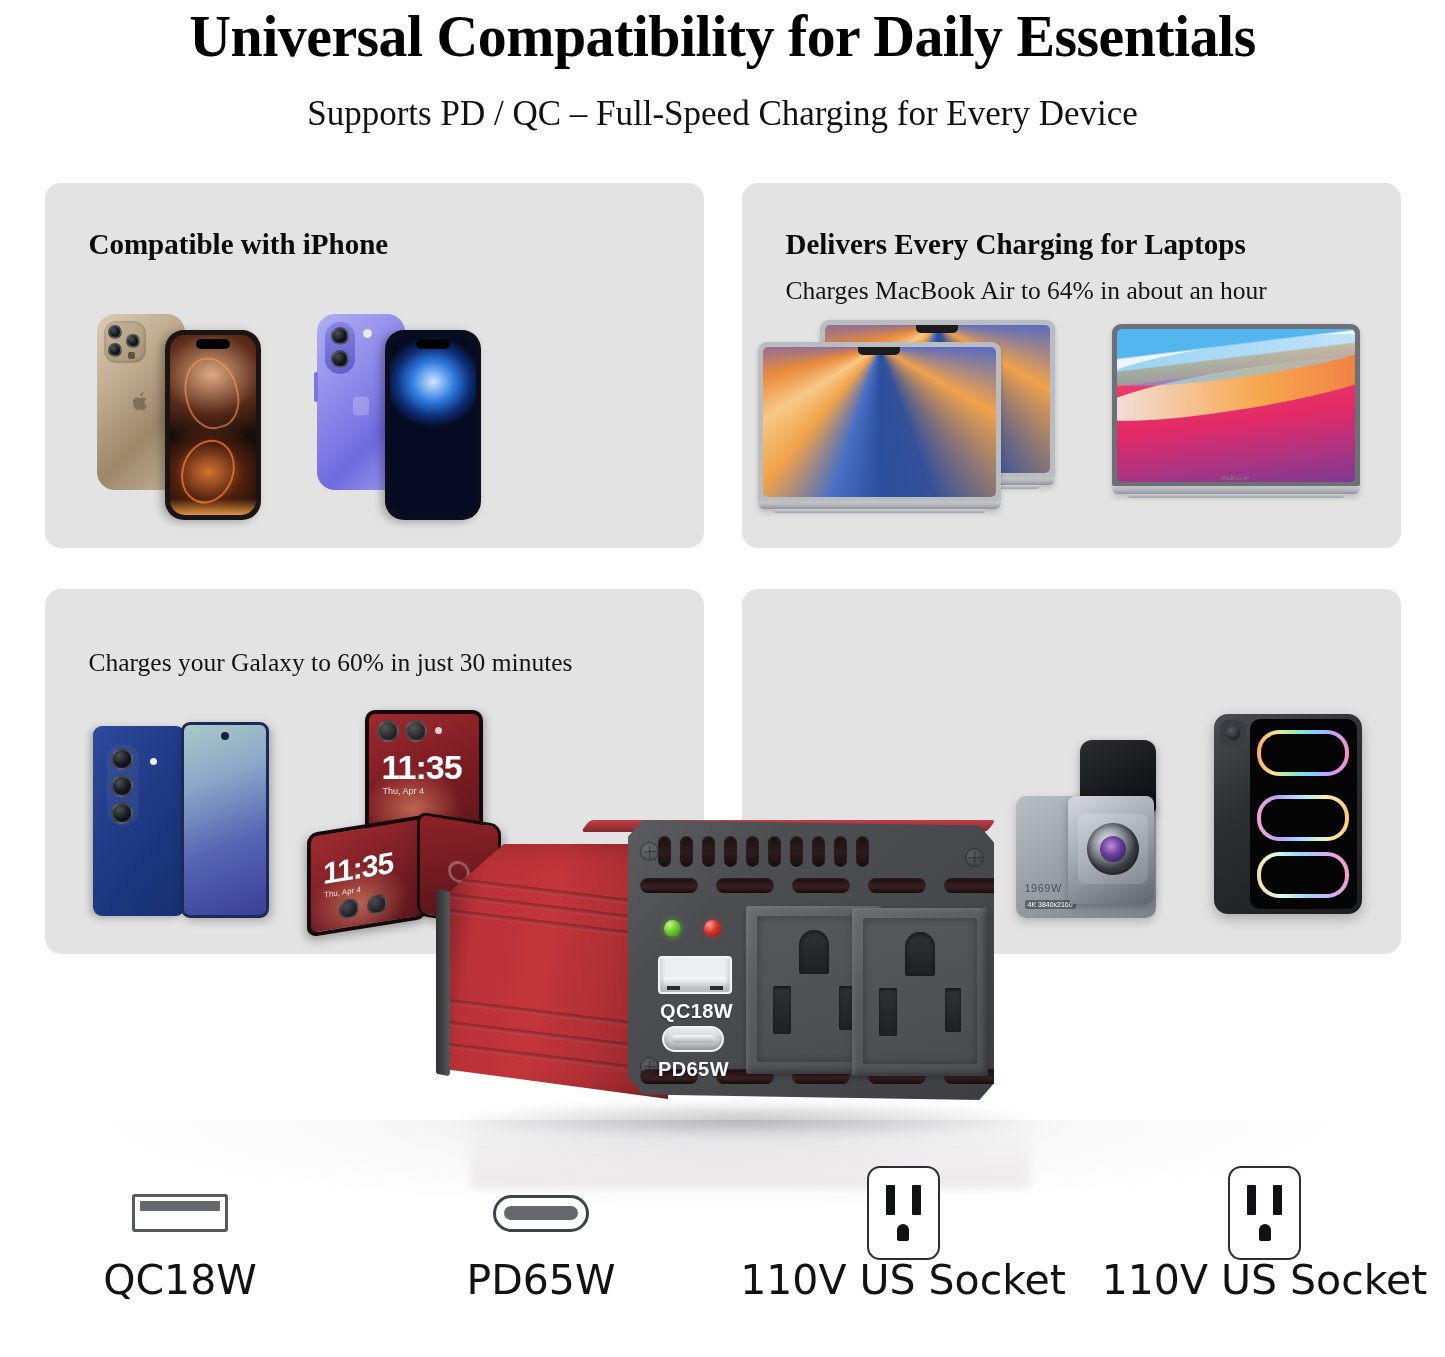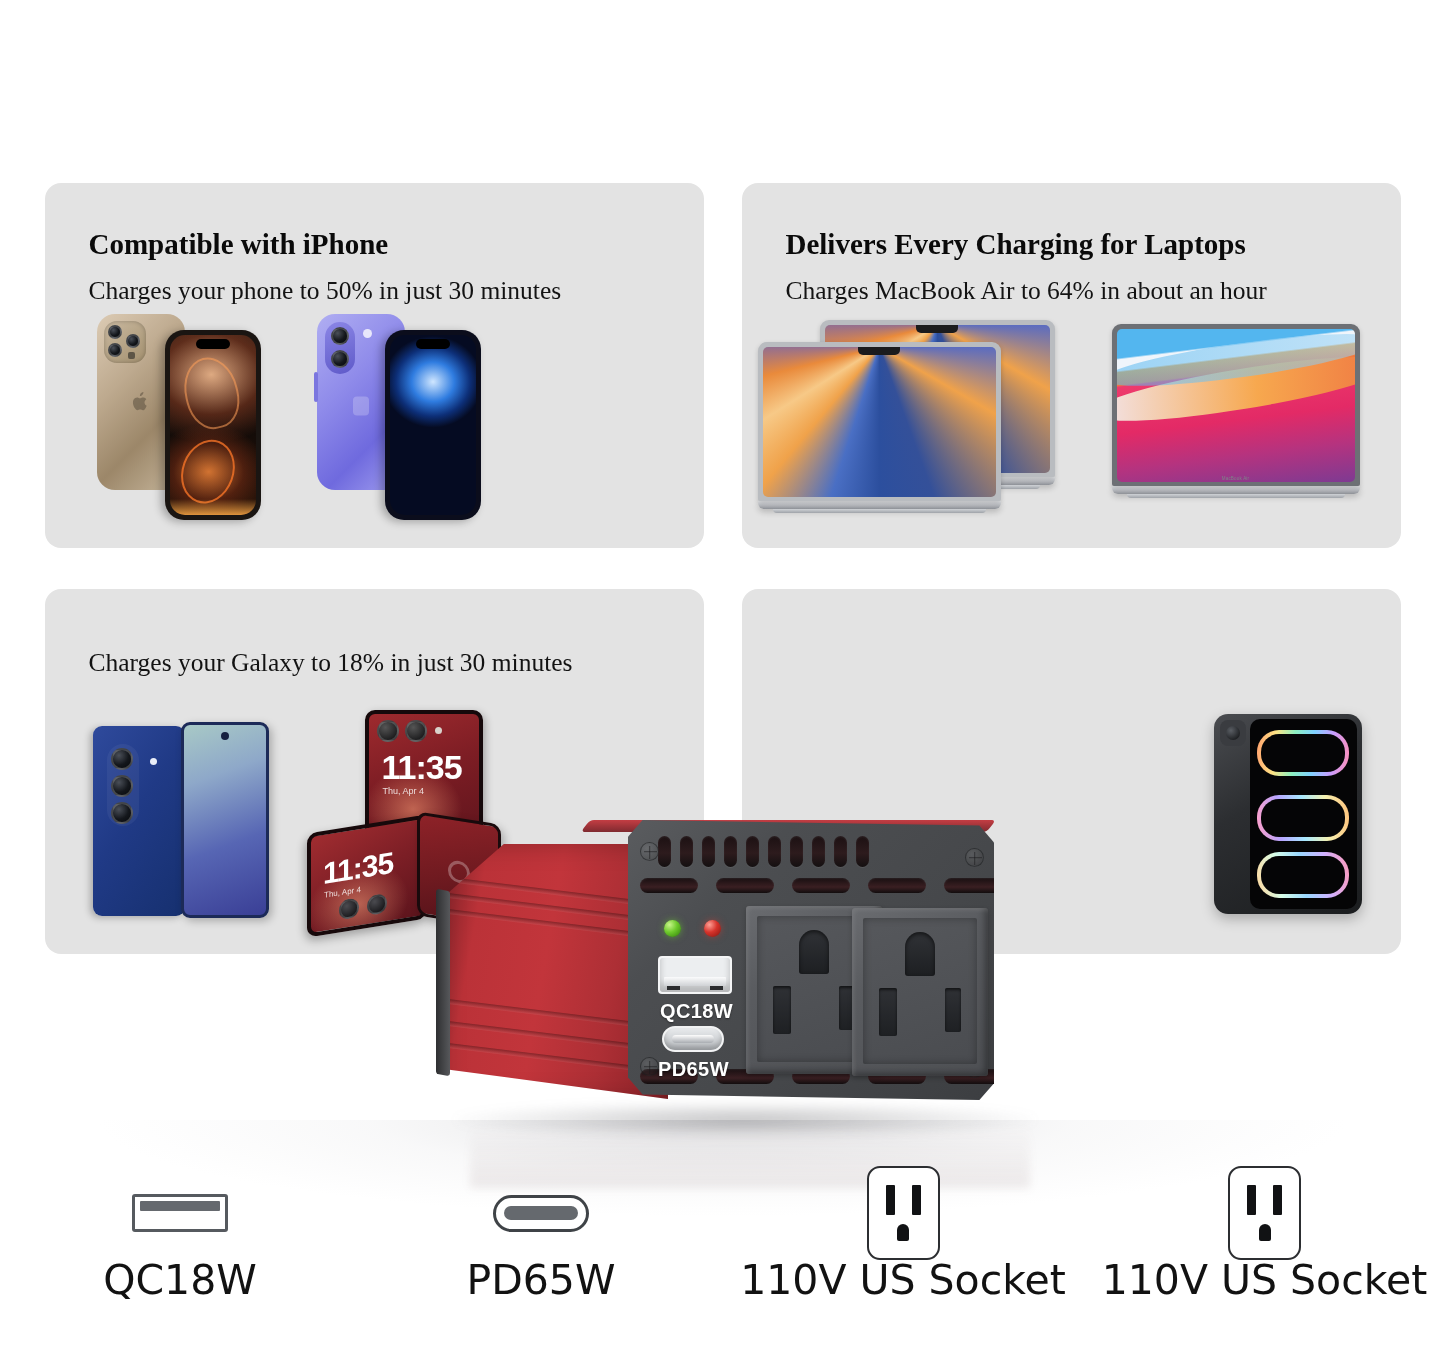--- a/index.html
+++ b/index.html
@@ -353,28 +353,31 @@
     position: absolute; left: 50%; transform: translateX(-50%);
     bottom: 17px; width: 12px; height: 17px;
     background: #111214; border-radius: 6px 6px 2px 2px;
   }
 </style>
 </head>
 <body>
 
 <div class="page">
 
+  <div class="headline-block">
+    <div class="main-title">Universal Compatibility for Daily Essentials</div>
+    <div class="sub-title">Supports PD / QC – Full-Speed Charging for Every Device</div>
+  </div>
 
   <div class="cards">
 
     <div class="card-row">
 
       <div class="card">
         <div class="card-title">Compatible with iPhone</div>
-        <div class="card-sub">Charges your phone to 50% in just 30 minutes</div>
         <div class="card-media">
 
           <div class="iphone-group" style="left:48px; top:12px; width:200px; height:215px;">
             <div class="ip-back" style="left:4px; top:4px;
               background:linear-gradient(135deg,#dccbb4 0%,#bda98e 35%,#9c8769 65%,#c8b89e 100%);">
               <div class="ip-cam-plate" style="background:linear-gradient(140deg,#cbbaa1,#a3906f);box-shadow:inset 0 0 4px rgba(0,0,0,.25);">
                 <div class="ip-lens" style="left:4px; top:4px; width:14px; height:14px;"></div>
                 <div class="ip-lens" style="left:4px; top:22px; width:14px; height:14px;"></div>
                 <div class="ip-lens" style="left:22px; top:13px; width:14px; height:14px;"></div>
                 <div style="position:absolute;left:24px;top:31px;width:7px;height:7px;border-radius:2px;background:#5d5546;"></div>
@@ -464,21 +467,21 @@
             <div class="lt-foot" style="width:218px;"></div>
           </div>
 
         </div>
       </div>
     </div>
 
     <div class="card-row">
 
       <div class="card">
-        <div class="card-sub">Charges your Galaxy to 18% in just 30 minutes</div>
+        <div class="card-sub">Charges your Galaxy to 60% in just 30 minutes</div>
         <div class="card-media">
 
           <div style="position:absolute;left:48px;top:14px;width:210px;height:215px;">
             <div class="fold-back" style="left:0; top:8px; width:92px; height:190px;
                  background:linear-gradient(125deg,#2f4a9c 0%,#203a86 45%,#16306f 100%); box-shadow:-3px 2px 7px rgba(0,0,0,.25);">
               <div style="position:absolute;left:14px;top:18px;width:32px;height:82px;border-radius:16px;background:rgba(255,255,255,.05);"></div>
               <div class="ip-lens" style="left:18px; top:22px; width:22px; height:22px;"></div>
               <div class="ip-lens" style="left:18px; top:49px; width:22px; height:22px;"></div>
               <div class="ip-lens" style="left:18px; top:76px; width:22px; height:22px;"></div>
               <div style="position:absolute;left:57px;top:32px;width:7px;height:7px;border-radius:50%;background:#e9eef8;"></div>
@@ -520,20 +523,41 @@
               <div style="position:absolute;left:50%;top:52%;transform:translate(-50%,-50%);width:22px;height:22px;border-radius:50%;border:3px solid rgba(255,255,255,.28);"></div>
             </div>
           </div>
 
         </div>
       </div>
 
       <div class="card right-card">
         <div class="card-media">
 
+          <div class="dashcam" style="left:274px; top:26px; width:180px; height:190px;">
+            <div style="position:absolute;left:0;top:66px;width:140px;height:122px;border-radius:10px;
+                 background:linear-gradient(150deg,#b9bec4 0%,#9aa0a8 48%,#7d838b 100%);
+                 box-shadow:0 4px 10px rgba(0,0,0,.2);">
+              <div style="position:absolute;left:9px;bottom:24px;font-family:'Liberation Sans',sans-serif;font-size:11px;color:#4b5057;letter-spacing:.5px;">1969W</div>
+              <div style="position:absolute;left:9px;bottom:9px;font-family:'Liberation Sans',sans-serif;font-size:7px;color:#5d6269;background:#5d6269;color:#fff;padding:1px 3px;border-radius:2px;">4K 3840x2160</div>
+            </div>
+            <div style="position:absolute;left:64px;top:10px;width:76px;height:72px;border-radius:12px 12px 4px 4px;
+                 background:linear-gradient(150deg,#2b2d31 0%,#16181b 60%,#0c0d0f 100%);box-shadow:0 3px 8px rgba(0,0,0,.3);"></div>
+            <div style="position:absolute;left:52px;top:66px;width:86px;height:108px;border-radius:8px;
+                 background:linear-gradient(150deg,#d5d9de 0%,#a7adb5 40%,#5f656d 100%);box-shadow:0 3px 9px rgba(0,0,0,.25);"></div>
+            <div style="position:absolute;left:62px;top:84px;width:70px;height:70px;border-radius:8px;
+                 background:linear-gradient(150deg,#cfd4da,#848a92);">
+              <div style="position:absolute;left:50%;top:50%;transform:translate(-50%,-50%);width:52px;height:52px;border-radius:50%;
+                   background:radial-gradient(circle at 40% 35%, #e8ebef 0%, #9aa0a8 28%, #3a3e44 60%, #17191c 100%);
+                   box-shadow:inset 0 0 6px rgba(0,0,0,.5);">
+                <div style="position:absolute;left:50%;top:50%;transform:translate(-50%,-50%);width:26px;height:26px;border-radius:50%;
+                     background:radial-gradient(circle at 42% 38%, #c08fd8 0%, #6d3f9e 42%, #20143a 100%);"></div>
+              </div>
+            </div>
+          </div>
 
           <div class="ipad" style="left:472px; top:10px; width:148px; height:200px;
                background:linear-gradient(150deg,#4a4c50 0%,#2c2e31 40%,#1b1d1f 100%);
                box-shadow:0 5px 13px rgba(0,0,0,.25);">
             <div style="position:absolute;left:6px;top:6px;width:26px;height:26px;border-radius:8px;background:#3a3c40;">
               <div style="position:absolute;left:6px;top:6px;width:14px;height:14px;border-radius:50%;background:radial-gradient(circle at 35% 32%,#5a5e64,#0a0b0d);"></div>
             </div>
             <div style="position:absolute;left:36px;top:5px;right:5px;bottom:5px;border-radius:10px;overflow:hidden;background:#050506;">
               <div style="position:absolute;left:7px;top:11px;width:86%;height:24%;border-radius:22px;
                    border:4px solid transparent;

